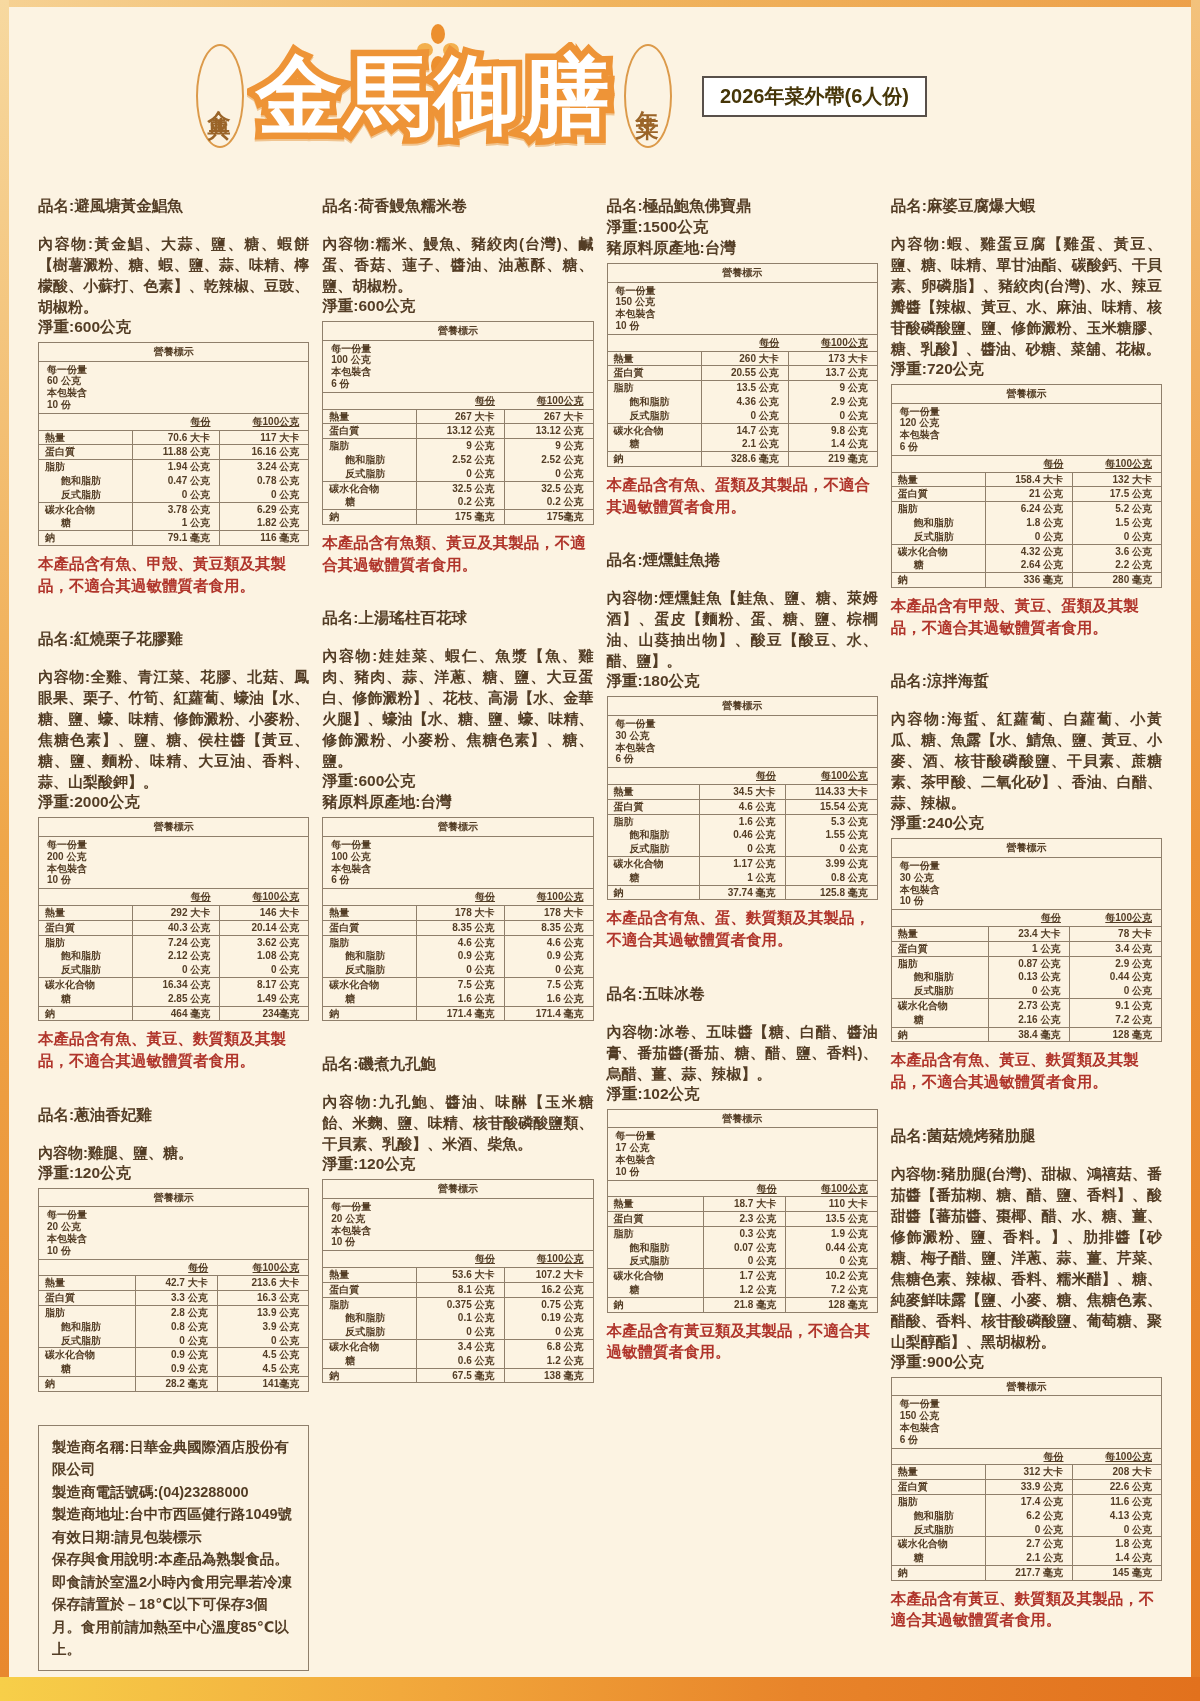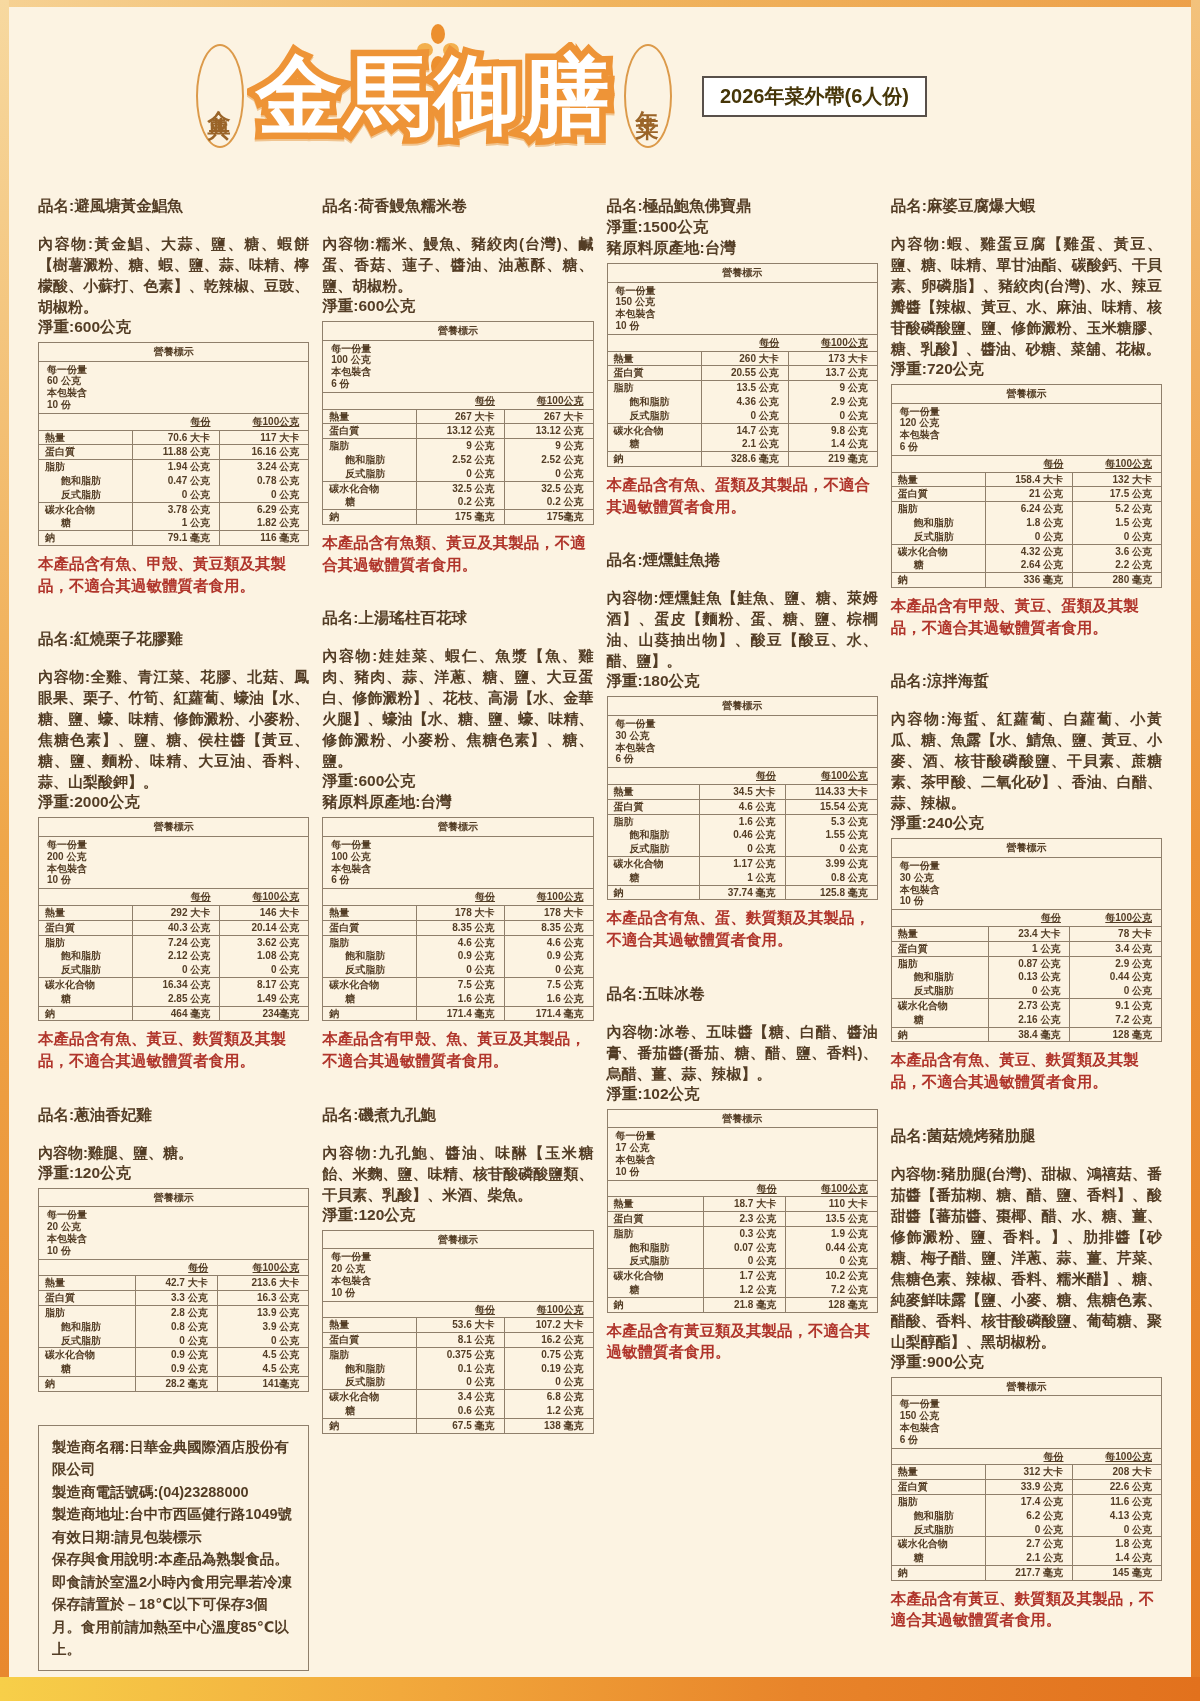--- a/index.html
+++ b/index.html
@@ -439,21 +439,20 @@
               <td class="v val">1.6 公克</td>
               <td class="v val">1.6 公克</td>
             </tr>
             <tr class="nrow">
               <td>鈉</td>
               <td class="v val">171.4 毫克</td>
               <td class="v val">171.4 毫克</td>
             </tr>
           </tbody>
         </table>
-        <div class="warn">本產品含有甲殼、魚、黃豆及其製品，不適合其過敏體質者食用。</div>
       </div>
       <div class="product">
         <div class="pname">品名:磯煮九孔鮑</div>
         <div class="ping">內容物:九孔鮑、醬油、味醂【玉米糖飴、米麴、鹽、味精、核苷酸磷酸鹽類、干貝素、乳酸】、米酒、柴魚。</div>
         <div class="pnet">淨重:120公克</div>
         <table class="ntable">
           <tbody>
             <tr class="t-title">
               <td colspan="3">營養標示</td>
             </tr>

